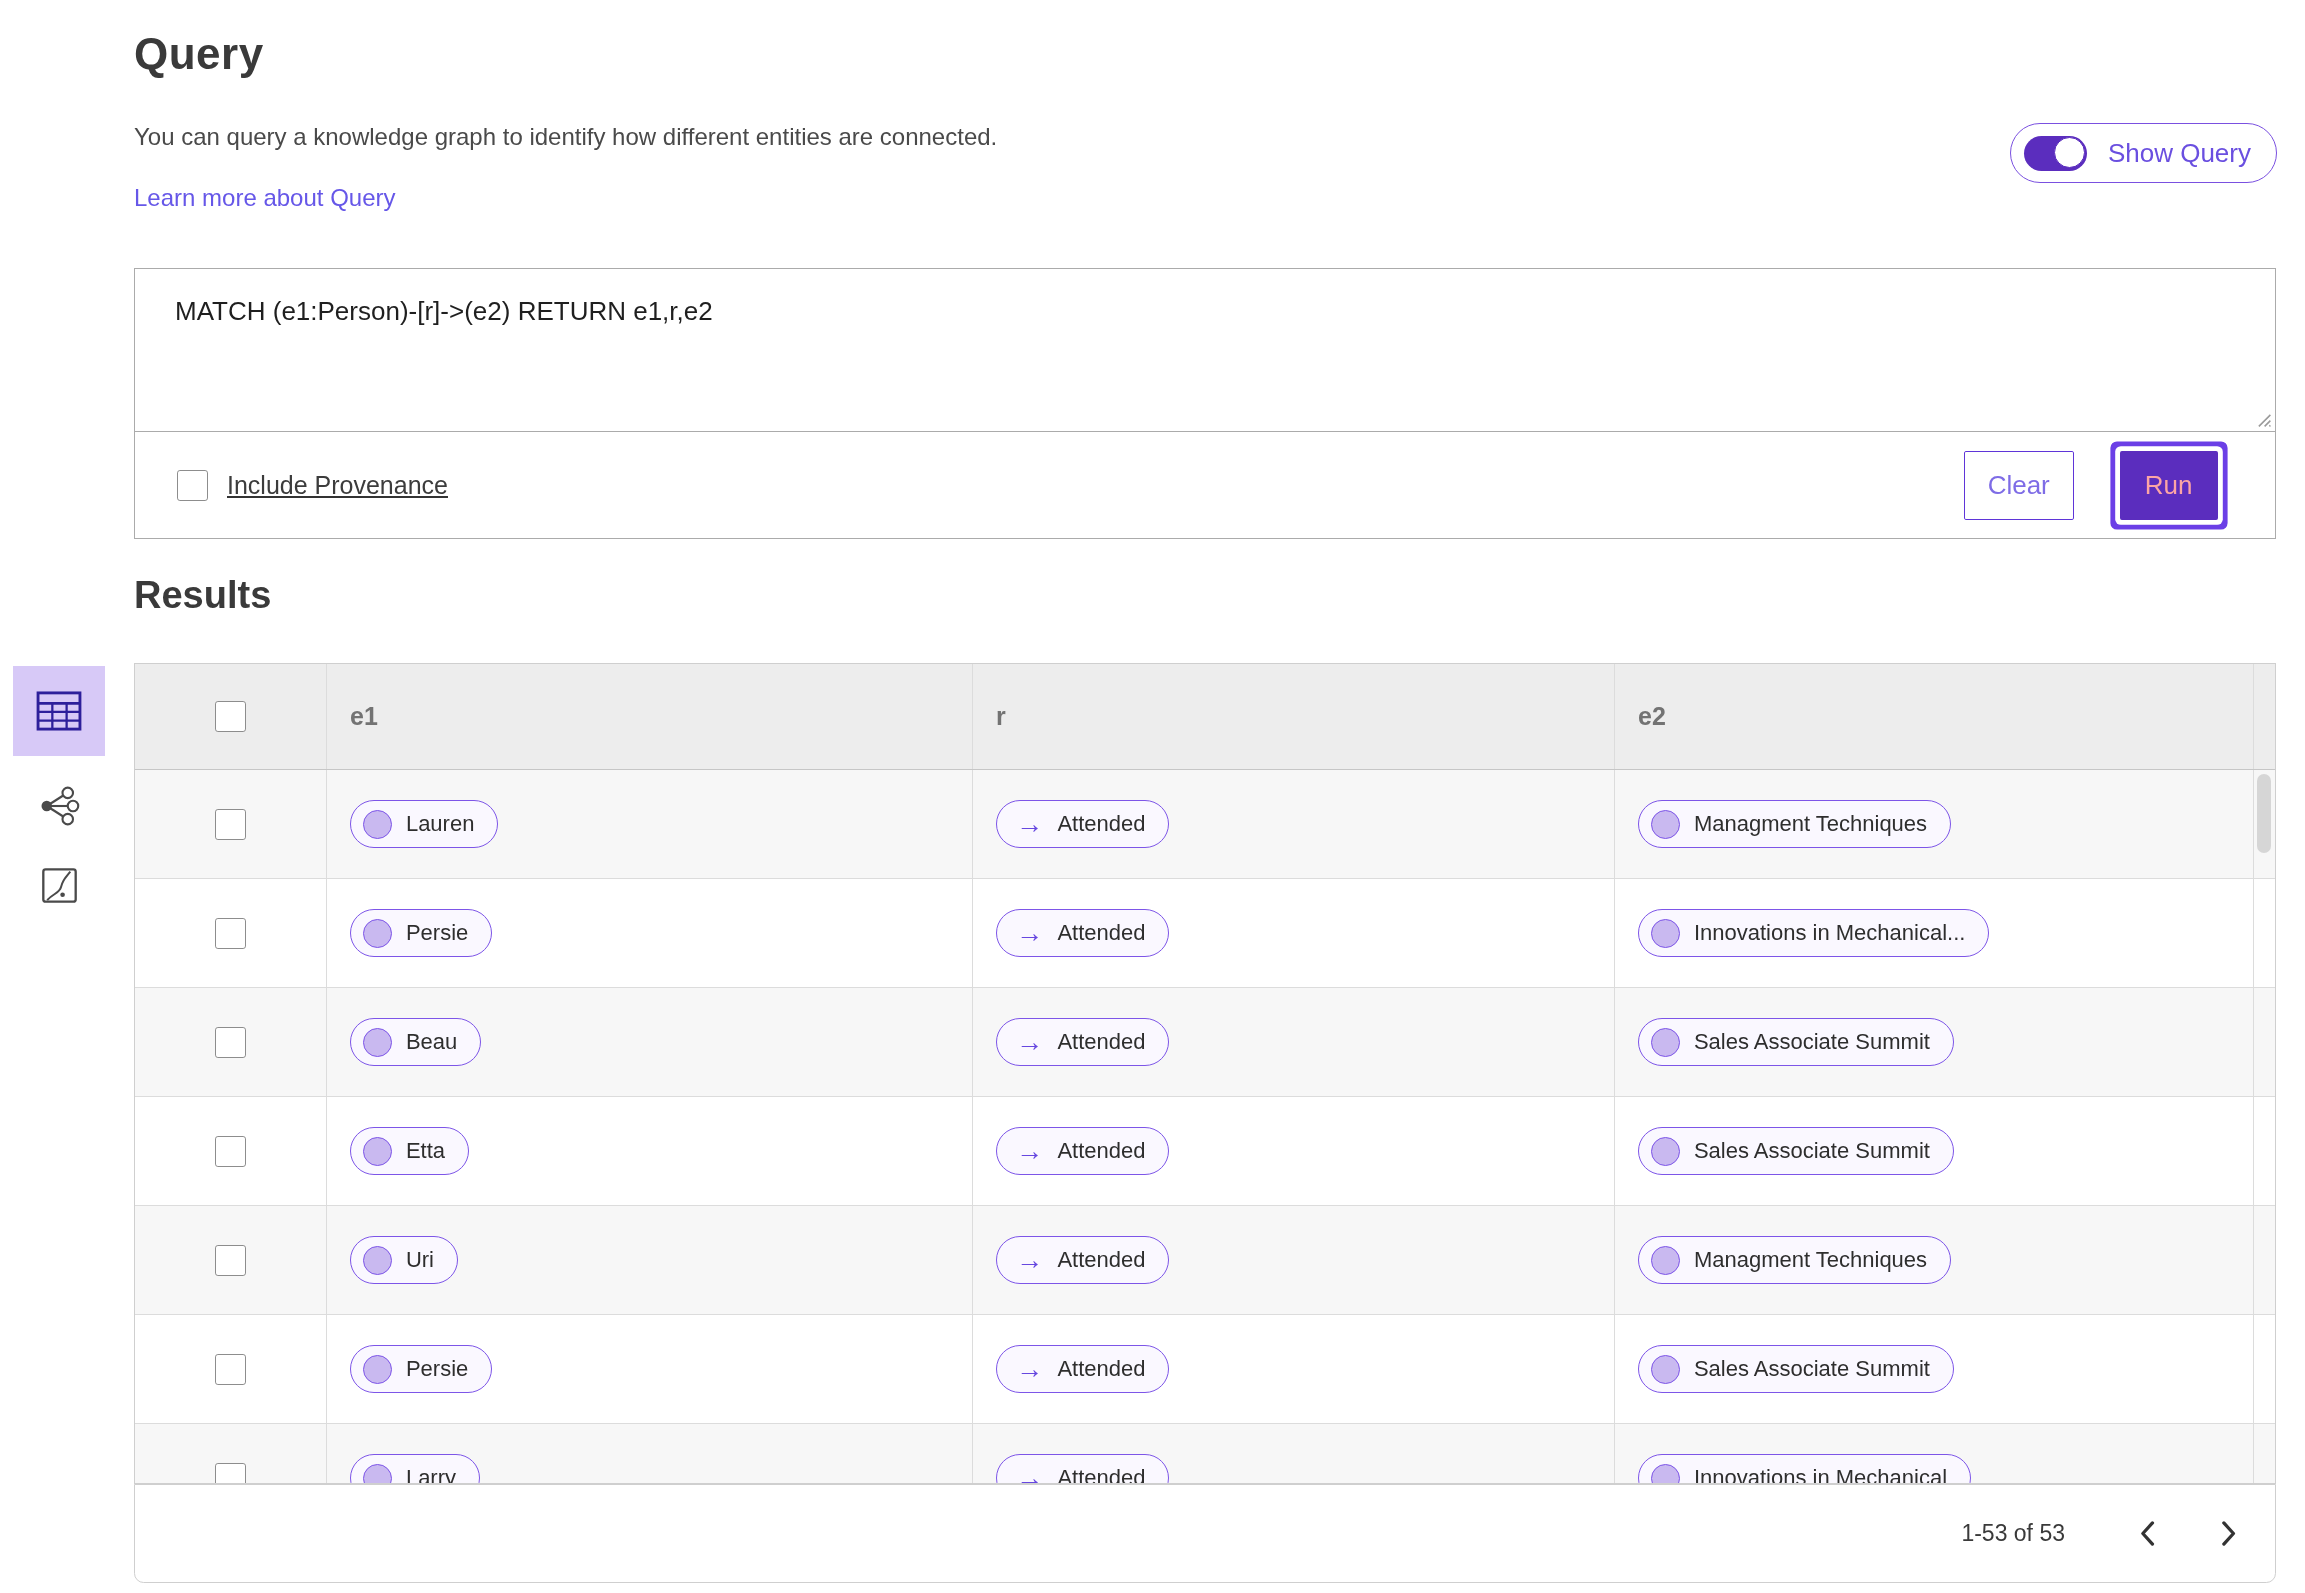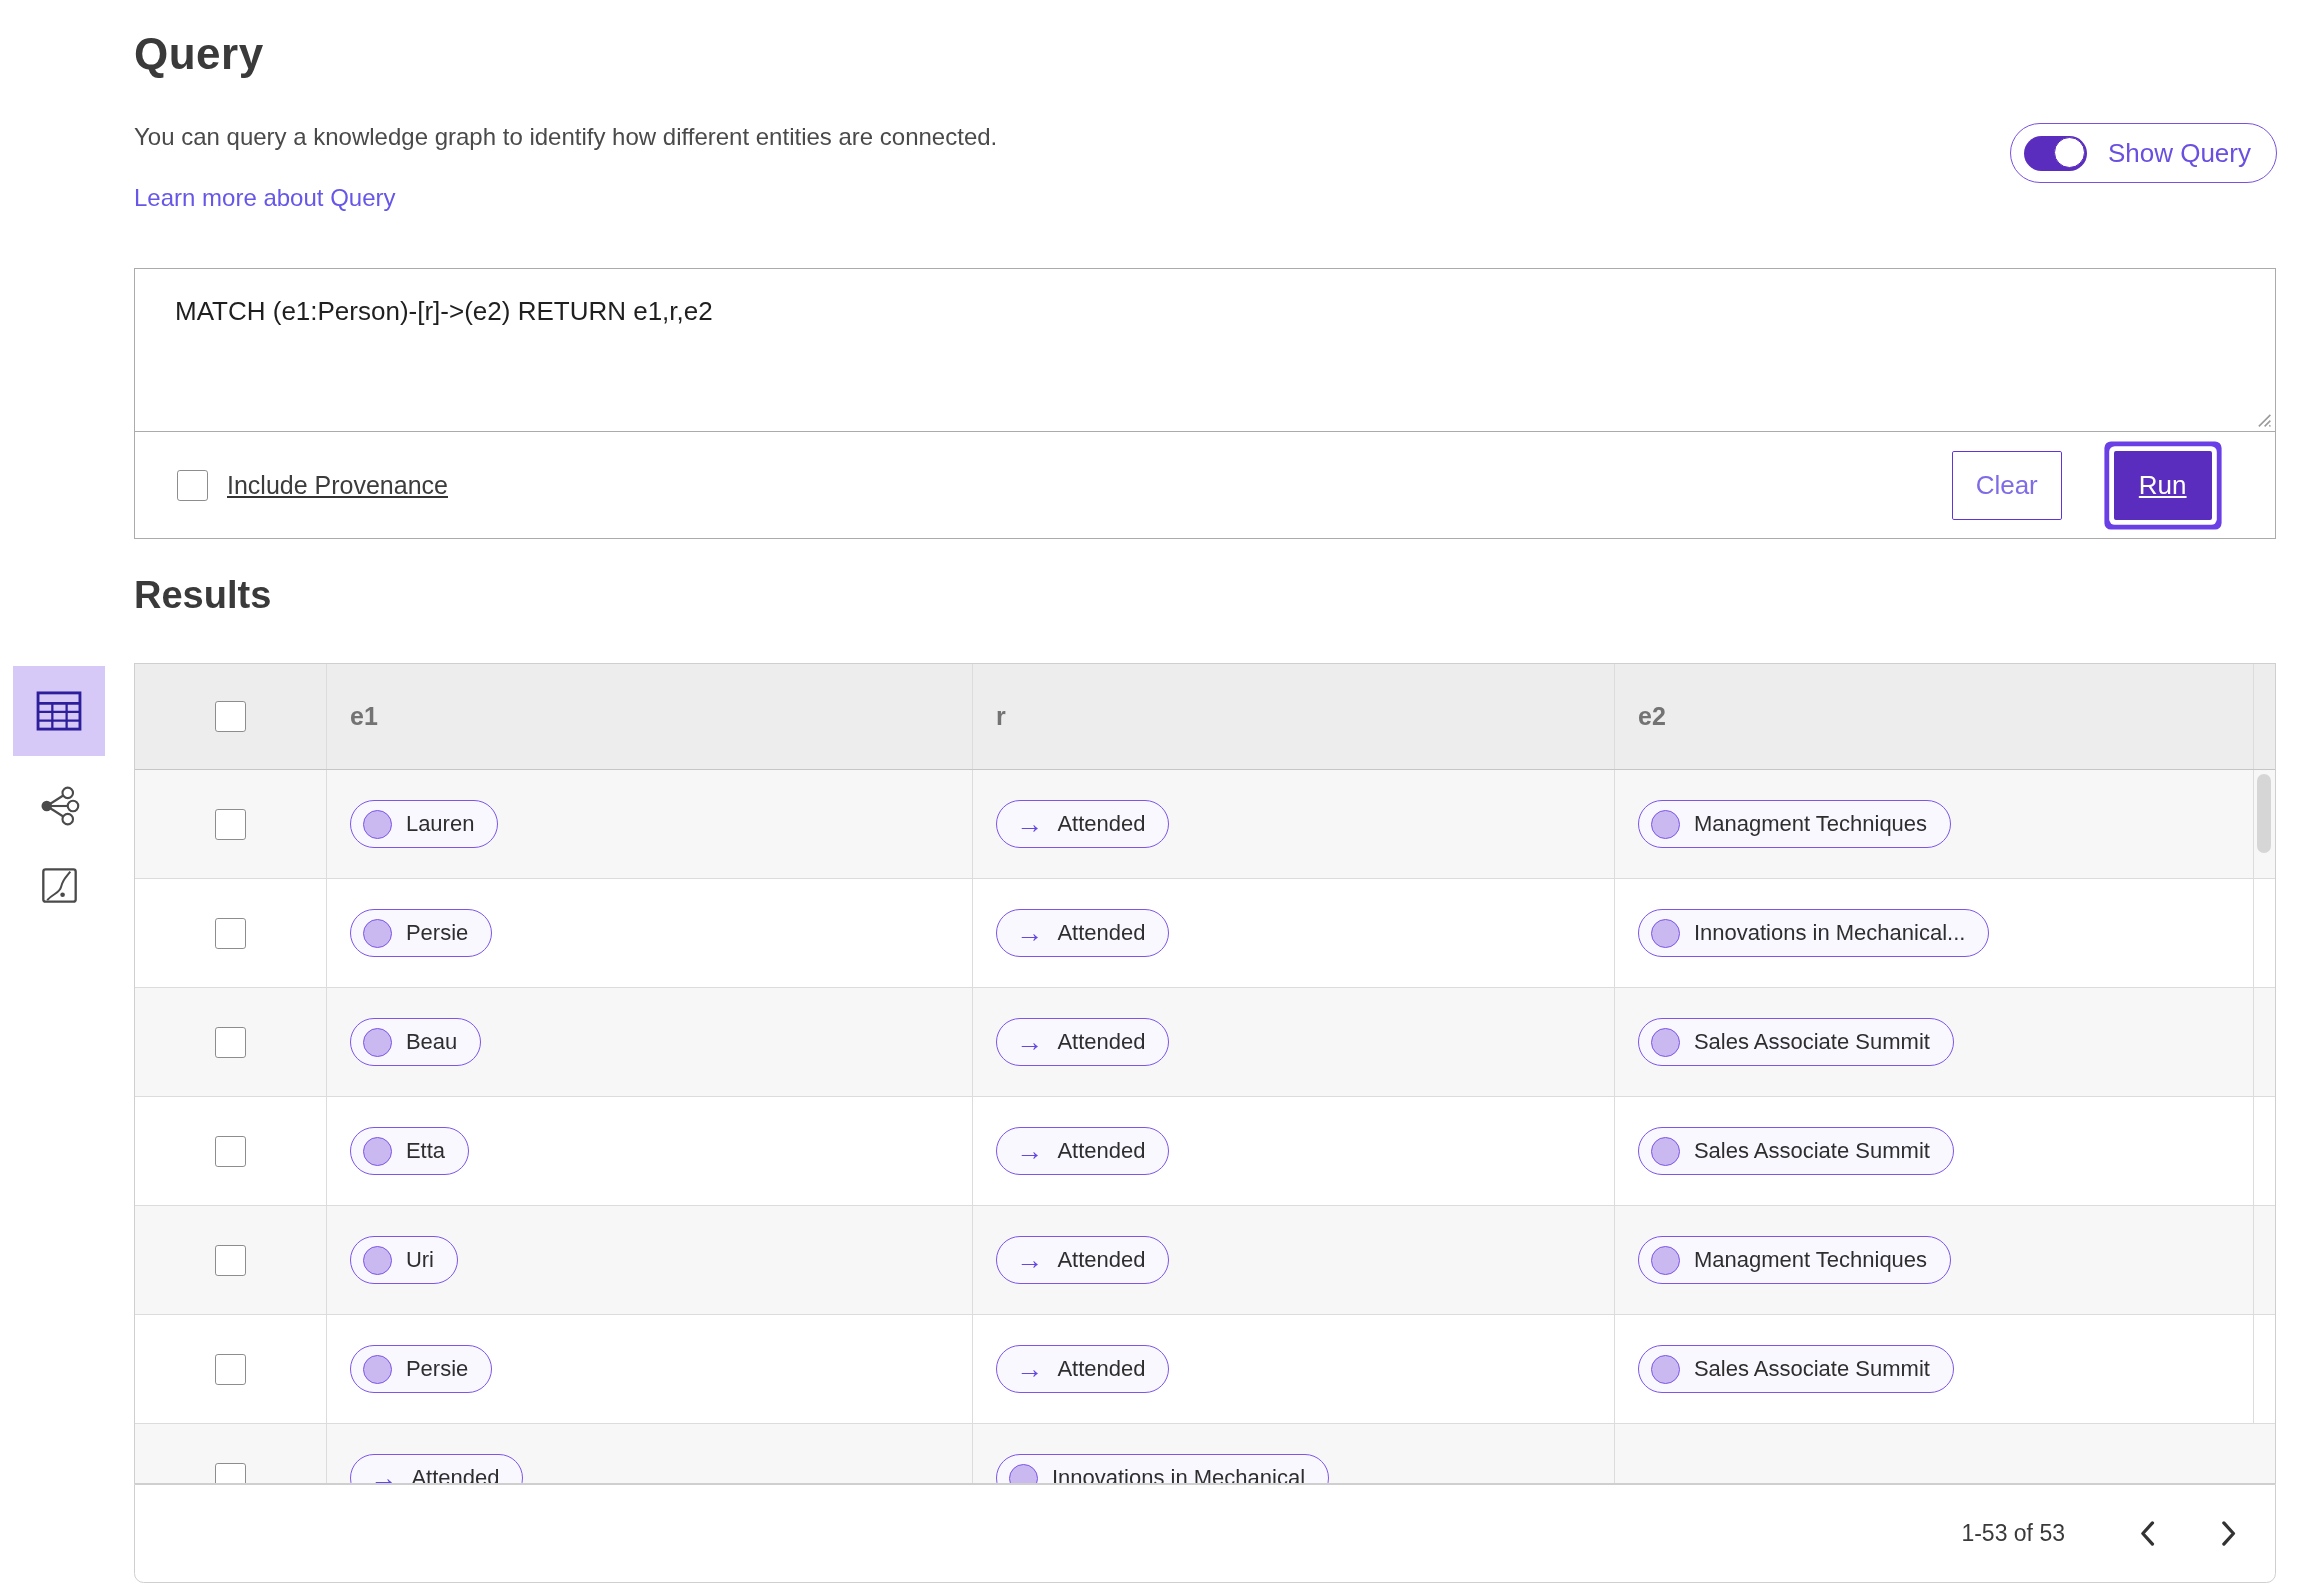--- a/index.html
+++ b/index.html
@@ -22,21 +22,21 @@
   .query-editor { position:relative; width:100%; height:163px; border-bottom:1px solid #ababab; background:#fff;
     font-family:Liberation Sans, sans-serif; font-size:26px; color:#1f1f1f; padding:27px 29px 0 40px; cursor:text; }
   .resize-grip { position:absolute; right:2.9px; bottom:2.9px; width:17.3px; height:17.3px; }
   .query-footer { position:relative; height:106px; display:flex; align-items:center; justify-content:space-between; padding:0 23px 0 42px; }
   .cb-row { display:flex; align-items:center; gap:19px; cursor:pointer;text-decoration:underline; }
   .cbx { width:31px; height:31px; background:#fff; border:1.9px solid #8d8d8d; border-radius:2.9px; flex:0 0 auto; }
   .cb-row .cb-label { font-size:25px; color:#3c3c3c; }
   .actions { display:flex; align-items:center; gap:29px; padding-right:17.3px; }
   .btn { font-size:26px; height:69px; border-radius:1.9px; cursor:pointer; }
   .btn-clear { min-width:110px; background:#fff; border:1.9px solid #5f35d8; color:#7e6ce6; }
-  .btn-run { min-width:98px; background:#5b2dbe; border:none; color:#ffffff; box-shadow:0 0 0 4.8px #ffffff, 0 0 0 9.6px #6b3fe6; margin:0 23px;text-decoration:underline; }
+  .btn-run { min-width:98px; background:#5b2dbe; border:none; color:#fca5a5; box-shadow:0 0 0 4.8px #ffffff, 0 0 0 9.6px #6b3fe6; margin:0 17px; }
 
   
   .results-title { position:absolute; left:134px; top:574px; font-size:38px; font-weight:700; color:#3a3a3a; }
 
   .view-switcher { position:absolute; left:13.4px; top:666px; width:92px; }
   .view-item { width:92px; display:flex; align-items:center; justify-content:center; cursor:pointer; }
   .view-item.active { height:90px; background:#d7c9f7; }
   .view-item.plain { height:58px; margin-top:21px; }
 
   .results-table { position:absolute; left:134px; top:663px; width:2142px; height:821px; border:1px solid #cfcfcf; background:#fff; overflow:hidden; }
@@ -291,20 +291,26 @@
       </span>
     </div>
     <div class="cell spacer"></div>
   </div>
 
   <div class="trow brow">
     <div class="cell cb">
             <span class="cbx"></span>
           </div>
     <div class="cell">
+      <span class="pill">
+        <span class="node"></span>
+        <span class="plabel">Larry</span>
+      </span>
+    </div>
+    <div class="cell">
       <span class="pill rel">
         <span class="arrow">→</span>
         <span class="plabel">Attended</span>
       </span>
     </div>
     <div class="cell">
       <span class="pill">
         <span class="node"></span>
         <span class="plabel">Innovations in Mechanical</span>
       </span>

